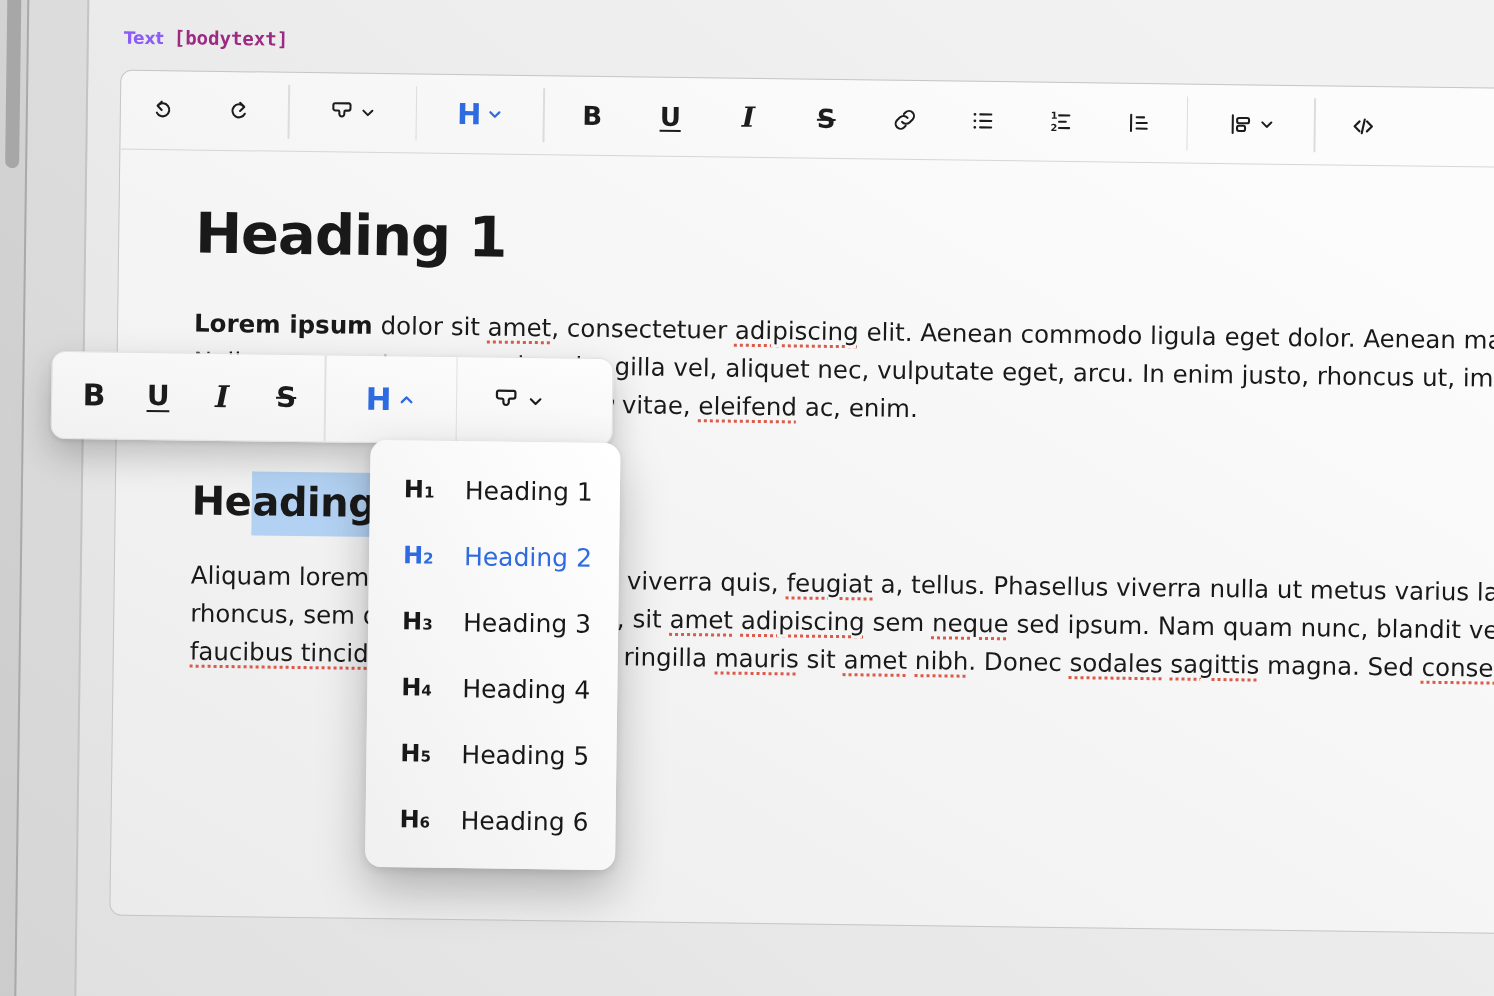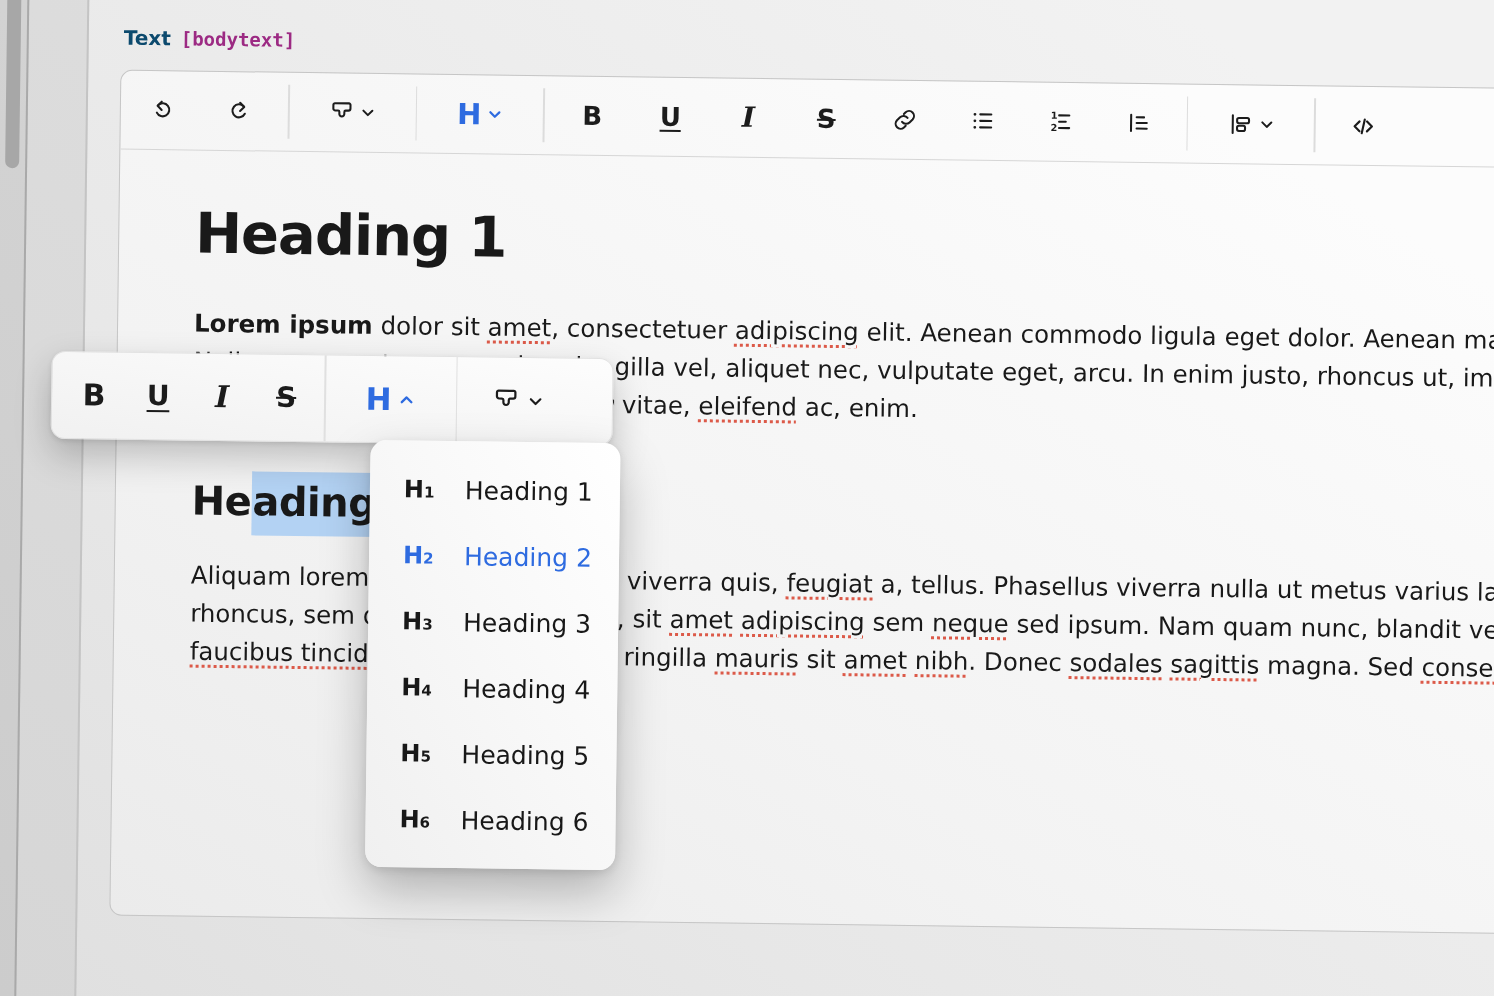--- a/index.html
+++ b/index.html
@@ -19,21 +19,21 @@
     border-left:2px solid #a9a9a9; }
   .surface-2 { position:absolute; left:86px; top:-80px; width:1660px; height:1260px;
     background:linear-gradient(to bottom left,#f2f2f2 20%,#e7e7e7 70%,#dedede);
     border-left:2px solid #c4c4c4; }
 
   .scrollbar-thumb { position:absolute; left:6px; top:-14px; width:14px; height:184px;
     border-radius:7px; background:#a7a7a7; }
 
   
   .field-label { position:absolute; left:123px; top:26px; display:flex; align-items:baseline; gap:10px; }
-  .field-label .lbl { font-weight:bold; font-size:20px; color:#0c4a6e; }
+  .field-label .lbl { font-weight:bold; font-size:17px; color:#8b5cf6; }
   .field-label .tag { font-family:"DejaVu Sans Mono","Liberation Mono",monospace;
     font-weight:bold; font-size:19px; }
 
   
   .field-box { position:absolute; left:120px; top:70px; width:1480px; height:846px;
     border:1.5px solid #c6c6c6; border-radius:12px; overflow:hidden;
     background:linear-gradient(to bottom left,#fcfcfc 15%,#f3f3f3 65%,#ebebeb); }
 
   
   .toolbar { display:flex; align-items:center; height:79px; padding:0 6px 0 2px;

